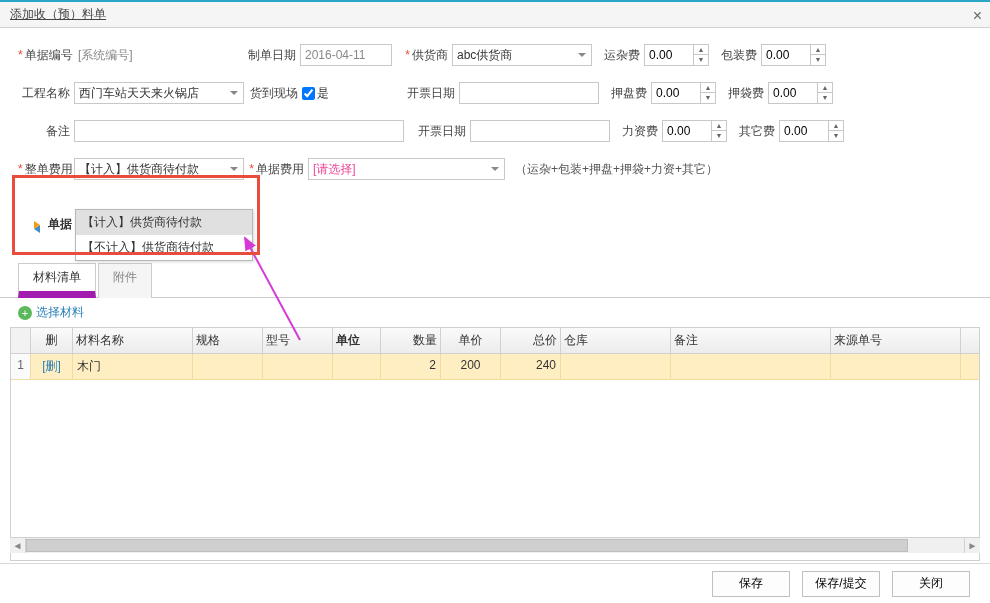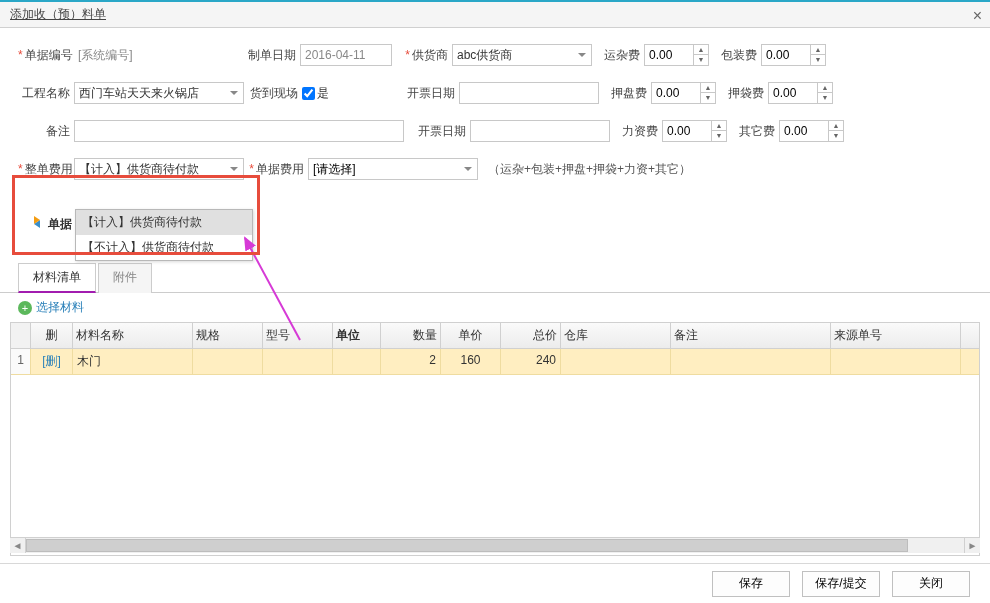--- a/index.html
+++ b/index.html
@@ -133,21 +133,21 @@
   padding: 4px 6px;
   cursor: pointer;
 }
 .dropdown-item.hl { background: #e0e0e0; }
 
 .doc-label-row {
   position: absolute;
   top: 216px;
   left: 30px;
   display: flex;
-  align-items: flex-start;
+  align-items: flex-end;
   z-index: 5;
 }
 .doc-icon {
   width: 14px; height: 12px;
   display: inline-block;
   position: relative;
   margin-right: 4px;
 }
 .doc-icon::before {
   content: "";
@@ -177,21 +177,21 @@
   background: #f5f5f5;
   color: #888;
   cursor: pointer;
   margin-right: 2px;
   position: relative;
   top: 1px;
 }
 .tab.active {
   background: #fff;
   color: #333;
-  border-bottom: 2px solid #a21caf;
+  border-bottom: 7px solid #a21caf;
 }
 .toolbar-under-tabs {
   padding: 6px 18px;
   display: flex;
   align-items: center;
 }
 .add-icon {
   width: 14px; height: 14px;
   border-radius: 50%;
   background: #5cb85c;
@@ -396,21 +396,21 @@
       </div>
   </div>
 
   <div class="form-row">
     <span class="form-label"><span class="req">*</span><span>整单费用</span></span>
     <div class="select fee-select-open" style="width:170px">
         <span>【计入】供货商待付款</span>
       </div>
 
     <span class="form-label" style="width:64px"><span class="req">*</span><span>单据费用</span></span>
-    <div class="select" style="width:170px;color:#000000">
+    <div class="select" style="width:197px;color:#ec4899">
         <span>[请选择]</span>
       </div>
 
     <span style="margin-left:10px;color:#555">（运杂+包装+押盘+押袋+力资+其它）</span>
   </div>
 
 </div>
 
 <div class="dropdown-panel">
   <div class="dropdown-item hl">【计入】供货商待付款</div>
@@ -459,21 +459,21 @@
     <div class="gh c-src">来源单号</div>
   </div>
   <div class="grid-row">
     <div class="gc c-idx">1</div>
     <div class="gc c-del"><span class="del-link">[删]</span></div>
     <div class="gc c-name">木门</div>
     <div class="gc c-spec"></div>
     <div class="gc c-model"></div>
     <div class="gc c-unit"></div>
     <div class="gc c-qty qty-flag" style="position:relative">2</div>
-    <div class="gc c-price">160</div>
+    <div class="gc c-price">200</div>
     <div class="gc c-total">240</div>
     <div class="gc c-wh"></div>
     <div class="gc c-remark"></div>
     <div class="gc c-src"></div>
   </div>
   <div style="height:180px"></div>
 </div>
 
 <div class="hscroll">
   <div class="arrow">◄</div>

